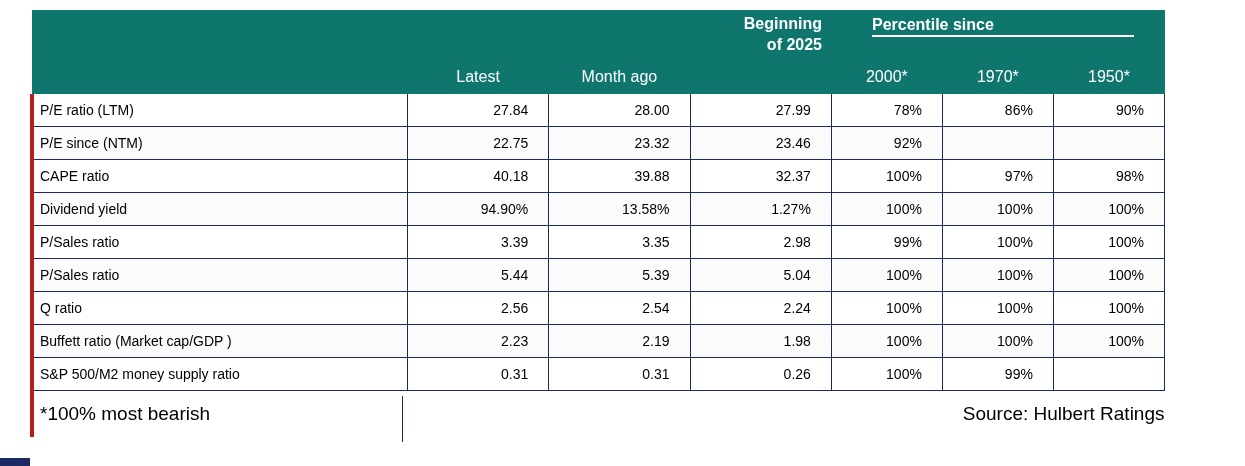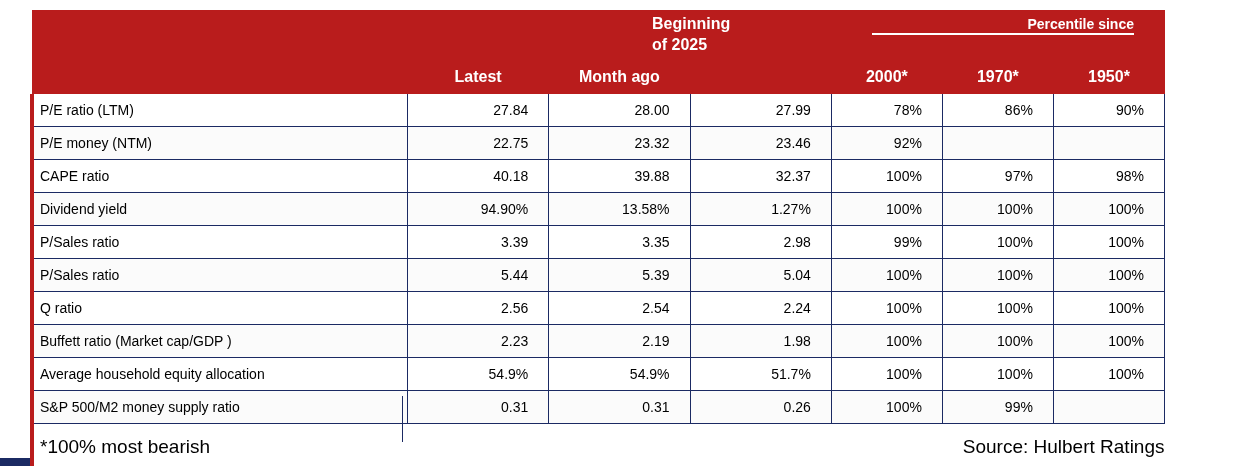--- a/index.html
+++ b/index.html
@@ -28,58 +28,58 @@
     table-layout: fixed;
     font-size: 14px;
     color: #000000;
   }
   table.valuation th, table.valuation td {
     padding: 0;
     margin: 0;
   }
   
   thead tr.hdr th {
-    background: #b91c1c;
+    background: #0f766e;
     color: #ffffff;
-    font-weight: bold;
+    font-weight: normal;
     font-size: 16px;
     vertical-align: bottom;
     height: 76px;
     padding-bottom: 8px;
     text-align: center;
     border: none;
   }
   th.hdr-label { width: 372px; }
   th.hdr-latest { width: 140px; }
   th.hdr-month { width: 140px; }
   th.hdr-begin { width: 140px; }
   th.hdr-p2000 { width: 110px; }
   th.hdr-p1970 { width: 110px; }
   th.hdr-p1950 { width: 110px; }
   .pct-group-title {
     position: absolute;
     left: 872px;
     top: 16px;
     width: 262px;
-    text-align: right;
+    text-align: left;
     color: #ffffff;
     font-weight: bold;
-    font-size: 14px;
+    font-size: 16px;
     border-bottom: 2px solid #ffffff;
     padding-bottom: 1px;
     box-sizing: border-box;
     z-index: 5;
     pointer-events: none;
   }
   .begin-title {
     position: absolute;
-    left: 652px;
+    left: 682px;
     top: 14px;
     width: 140px;
-    text-align: left;
+    text-align: right;
     color: #ffffff;
     font-weight: bold;
     font-size: 16px;
     line-height: 1.3;
     z-index: 5;
     pointer-events: none;
   }
 
   tbody td {
     border-bottom: 1px solid #1b2a63;
@@ -159,21 +159,21 @@
       <tr>
         <td>P/E ratio (LTM)</td>
         <td class="num">27.84</td>
         <td class="num">28.00</td>
         <td class="num">27.99</td>
         <td class="num">78%</td>
         <td class="num">86%</td>
         <td class="num">90%</td>
       </tr>
       <tr>
-        <td>P/E money (NTM)</td>
+        <td>P/E since (NTM)</td>
         <td class="num">22.75</td>
         <td class="num">23.32</td>
         <td class="num">23.46</td>
         <td class="num">92%</td>
         <td class="num"></td>
         <td class="num"></td>
       </tr>
       <tr>
         <td>CAPE ratio</td>
         <td class="num">40.18</td>
@@ -222,29 +222,20 @@
       <tr>
         <td>Buffett ratio (Market cap/GDP )</td>
         <td class="num">2.23</td>
         <td class="num">2.19</td>
         <td class="num">1.98</td>
         <td class="num">100%</td>
         <td class="num">100%</td>
         <td class="num">100%</td>
       </tr>
       <tr>
-        <td>Average household equity allocation</td>
-        <td class="num">54.9%</td>
-        <td class="num">54.9%</td>
-        <td class="num">51.7%</td>
-        <td class="num">100%</td>
-        <td class="num">100%</td>
-        <td class="num">100%</td>
-      </tr>
-      <tr>
         <td>S&amp;P 500/M2 money supply ratio</td>
         <td class="num">0.31</td>
         <td class="num">0.31</td>
         <td class="num">0.26</td>
         <td class="num">100%</td>
         <td class="num">99%</td>
         <td class="num"></td>
       </tr>
       <tr class="footer-row">
         <td class="footnote">*100% most bearish</td>

